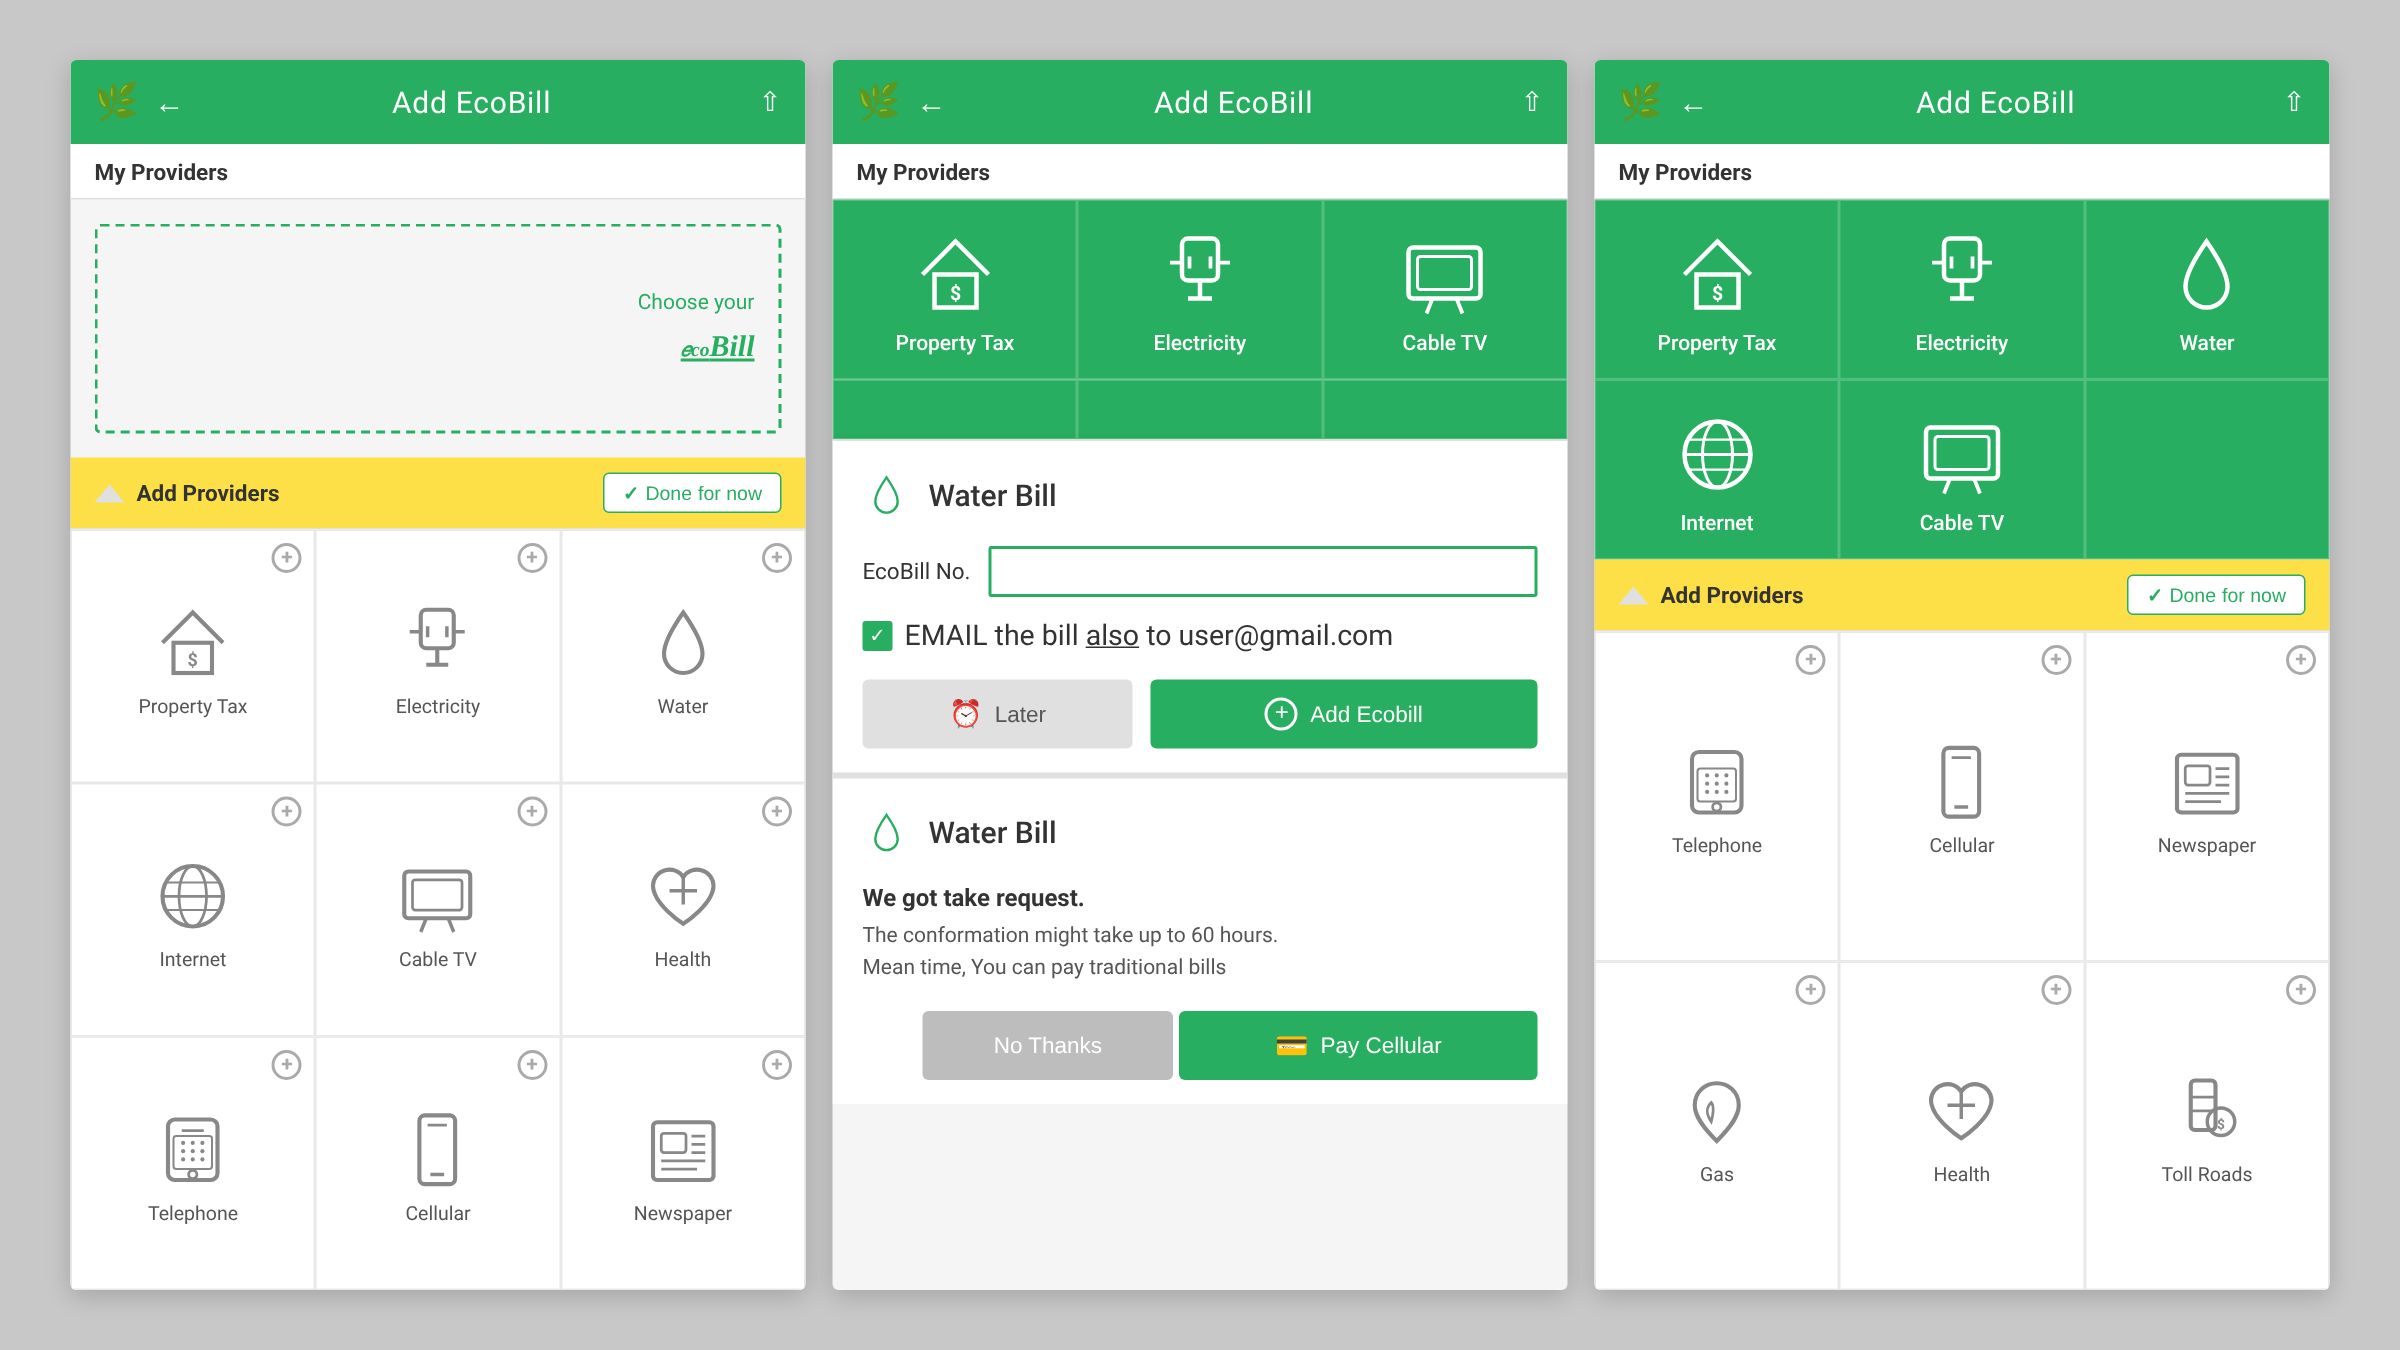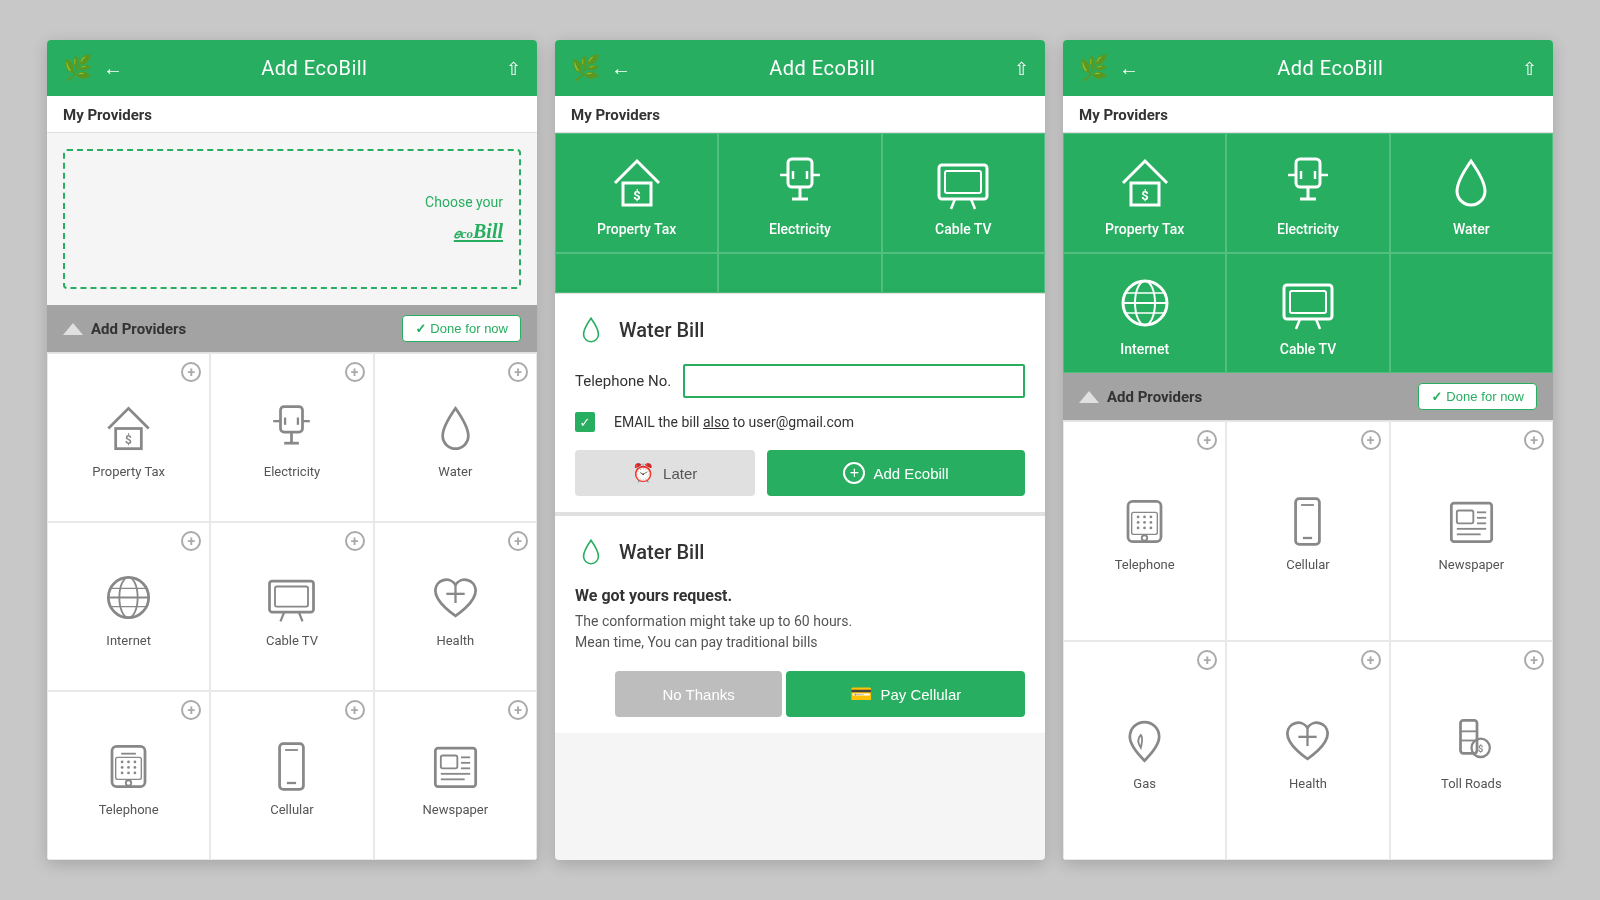--- a/index.html
+++ b/index.html
@@ -79,21 +79,21 @@
       margin-bottom: 8px;
     }
     .provider-cell-green .label {
       font-size: 14px;
       font-weight: 500;
       color: white;
     }
 
     
     .add-providers-header {
-      background: #a3a3a3;
+      background: #fde047;
       display: flex;
       align-items: center;
       justify-content: space-between;
       padding: 10px 16px;
       border-bottom: 1px solid #e0e0e0;
     }
     .add-providers-title {
       font-size: 15px;
       font-weight: 700;
       color: #333;
@@ -238,23 +238,22 @@
       background: #27ae60;
       border-radius: 2px;
       display: flex;
       align-items: center;
       justify-content: center;
       color: white;
       font-size: 13px;
       flex-shrink: 0;
     }
     .email-text {
-      font-size: 14px;
+      font-size: 19px;
       color: #333;
-      margin-left: 11px;
     }
     .email-text u { text-decoration: underline; }
     .overlay-btns {
       display: flex;
       gap: 12px;
     }
     .btn-later {
       flex: 1;
       background: #e0e0e0;
       border: none;
@@ -545,21 +544,21 @@
   </div>
 
   <div class="overlay-panel">
     <div class="overlay-title-row">
       <svg width="32" height="32" viewBox="0 0 60 60" fill="none">
         <path d="M30 8 Q44 28 44 38 a14 14 0 0 1-28 0 Q16 28 30 8z" stroke="#27ae60" stroke-width="3" fill="none"></path>
       </svg>
       <span class="overlay-title">Water Bill</span>
     </div>
     <div class="form-row">
-      <span class="form-label">Telephone No.</span>
+      <span class="form-label">EcoBill No.</span>
       <input class="form-input" type="text" style="">
     </div>
     <div class="email-row">
       <div class="email-checkbox">✓</div>
       <span class="email-text">EMAIL the bill <u>also</u> to user@gmail.com</span>
     </div>
     <div class="overlay-btns">
       <button class="btn-later">
         <span style="font-size:18px;">⏰</span>
         <span>Later</span>
@@ -571,21 +570,21 @@
     </div>
   </div>
 
   <div class="confirmation-panel">
     <div class="overlay-title-row">
       <svg width="32" height="32" viewBox="0 0 60 60" fill="none">
         <path d="M30 8 Q44 28 44 38 a14 14 0 0 1-28 0 Q16 28 30 8z" stroke="#27ae60" stroke-width="3" fill="none"></path>
       </svg>
       <span class="overlay-title">Water Bill</span>
     </div>
-    <p class="confirm-message">We got yours request.</p>
+    <p class="confirm-message">We got take request.</p>
     <p class="confirm-sub">
       <span>The conformation might take up to 60 hours.</span><br>
       <span>Mean time, You can pay traditional bills</span>
     </p>
     <div class="confirm-btns">
       <button class="btn-no-thanks">No Thanks</button>
       <button class="btn-pay-manually">
         <span style="font-size:18px;">💳</span>
         <span>Pay Cellular</span>
       </button>

